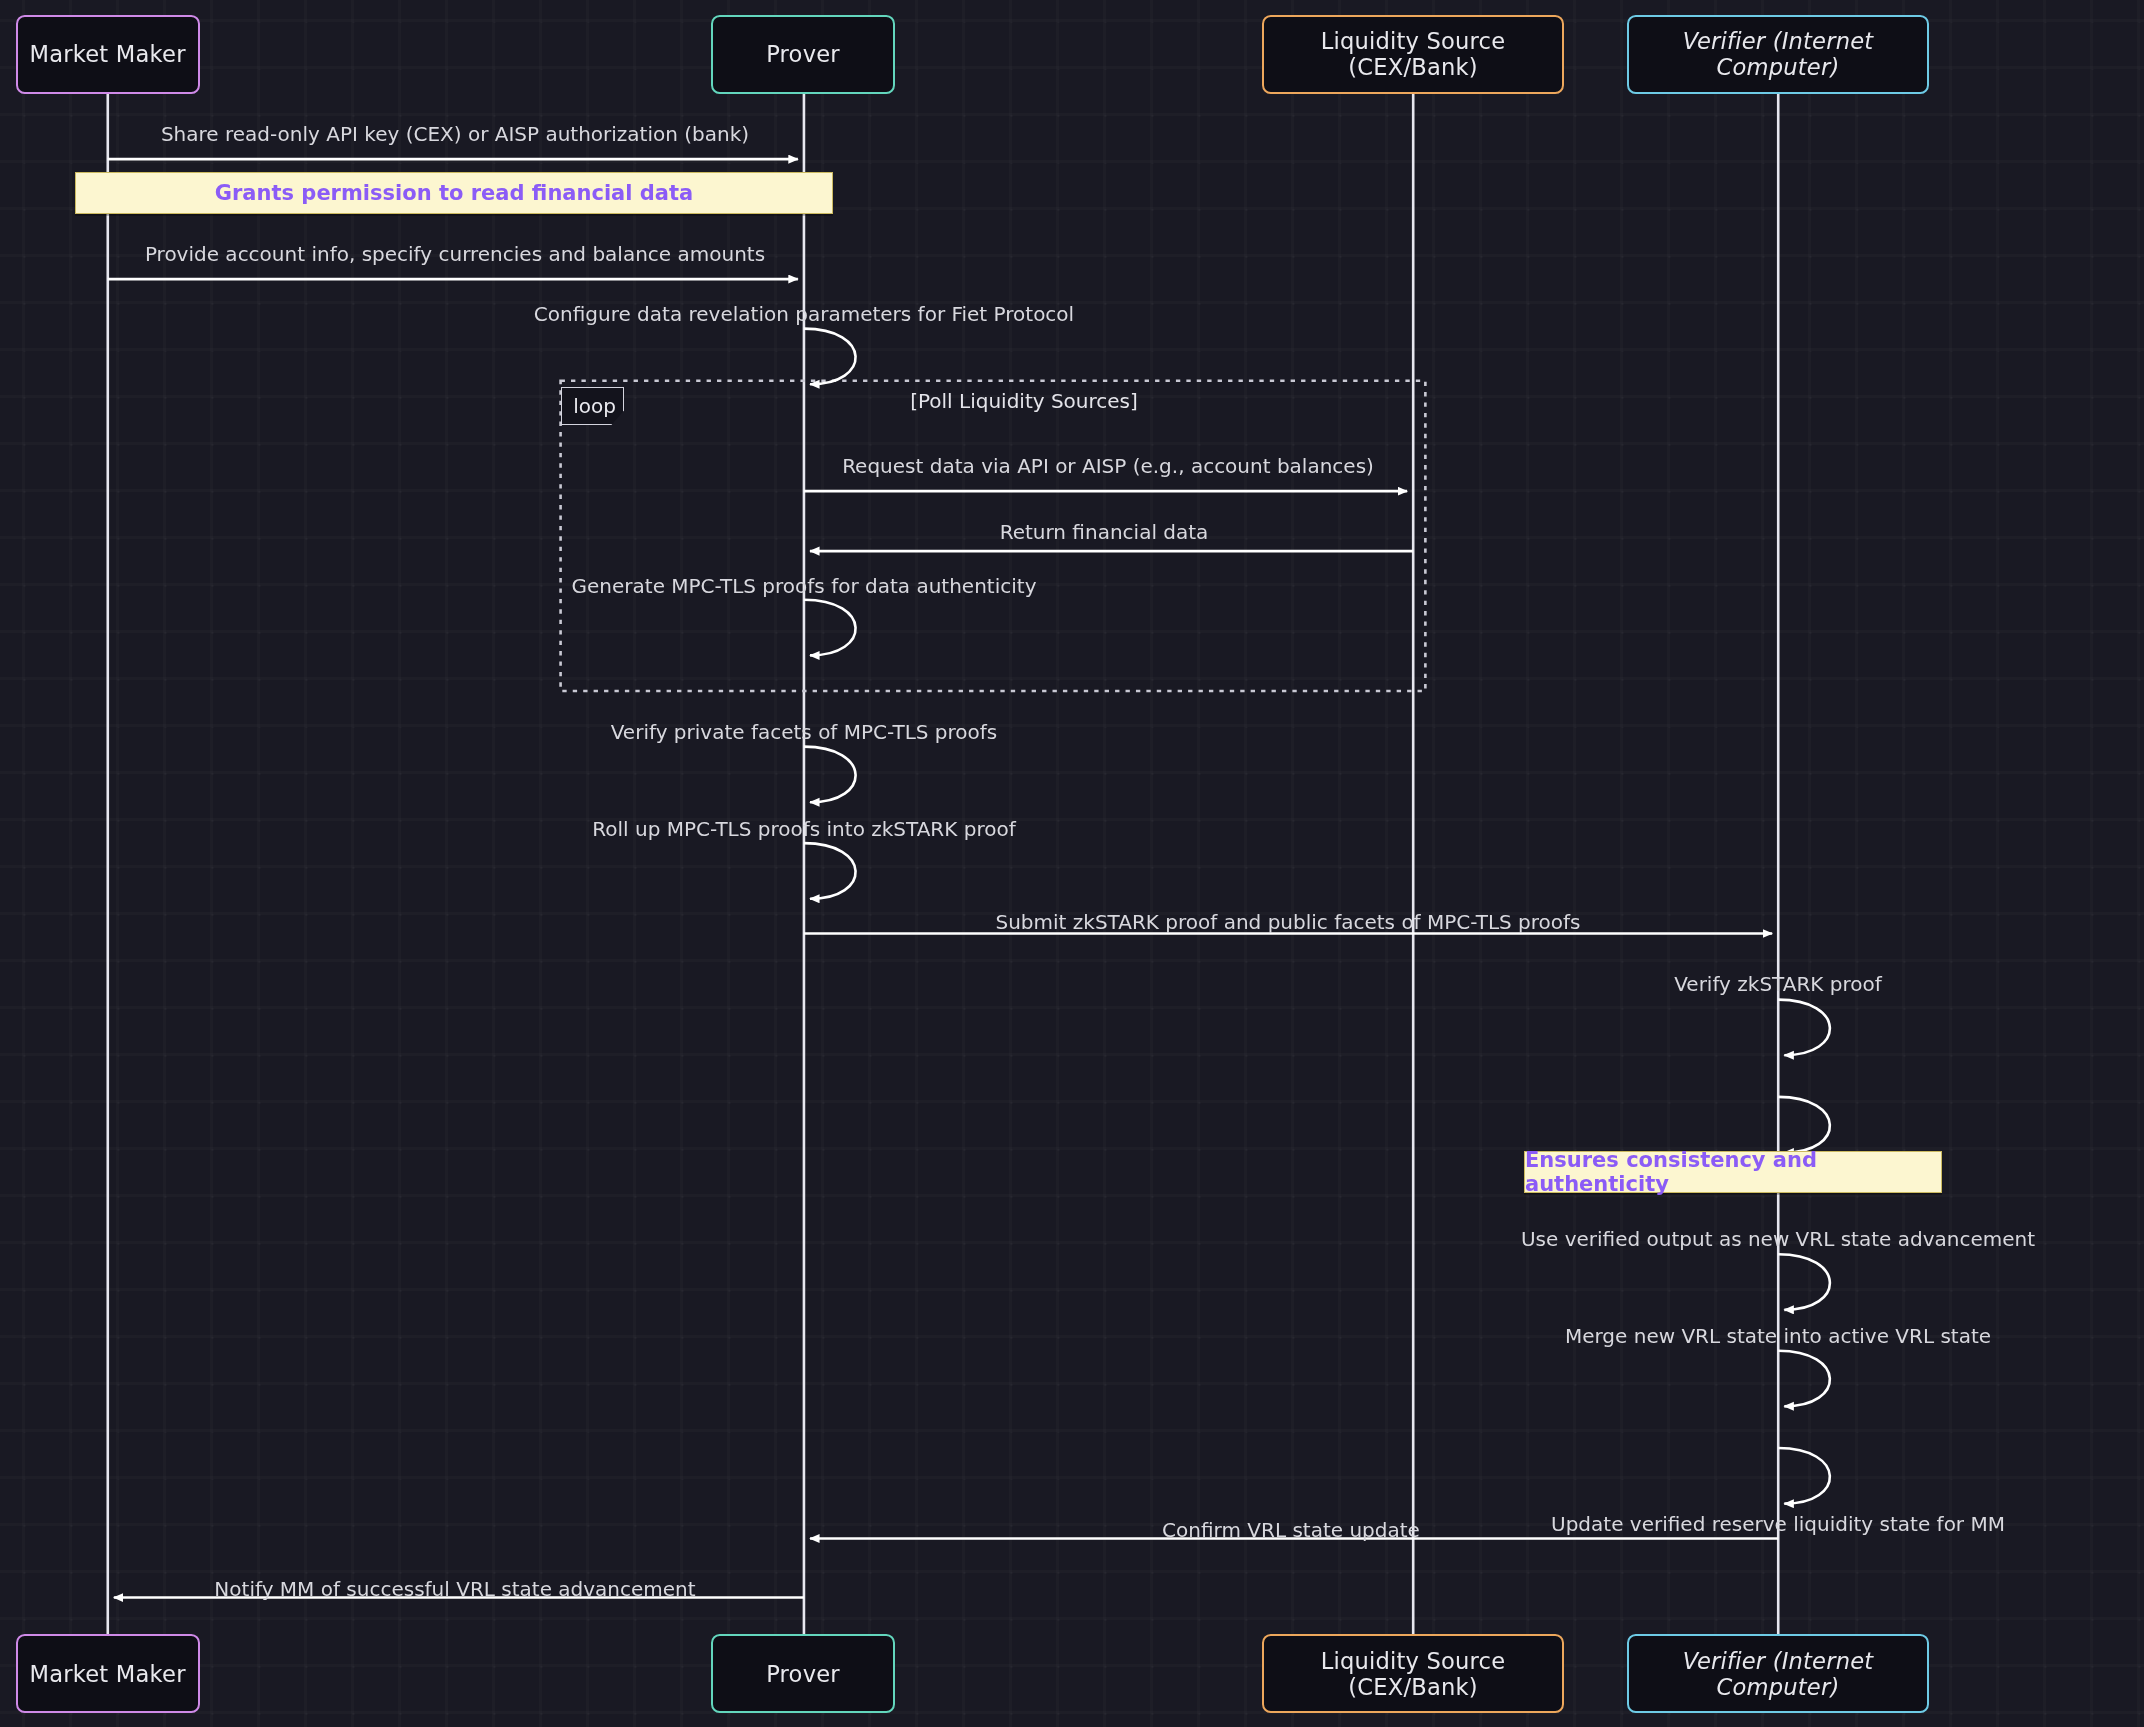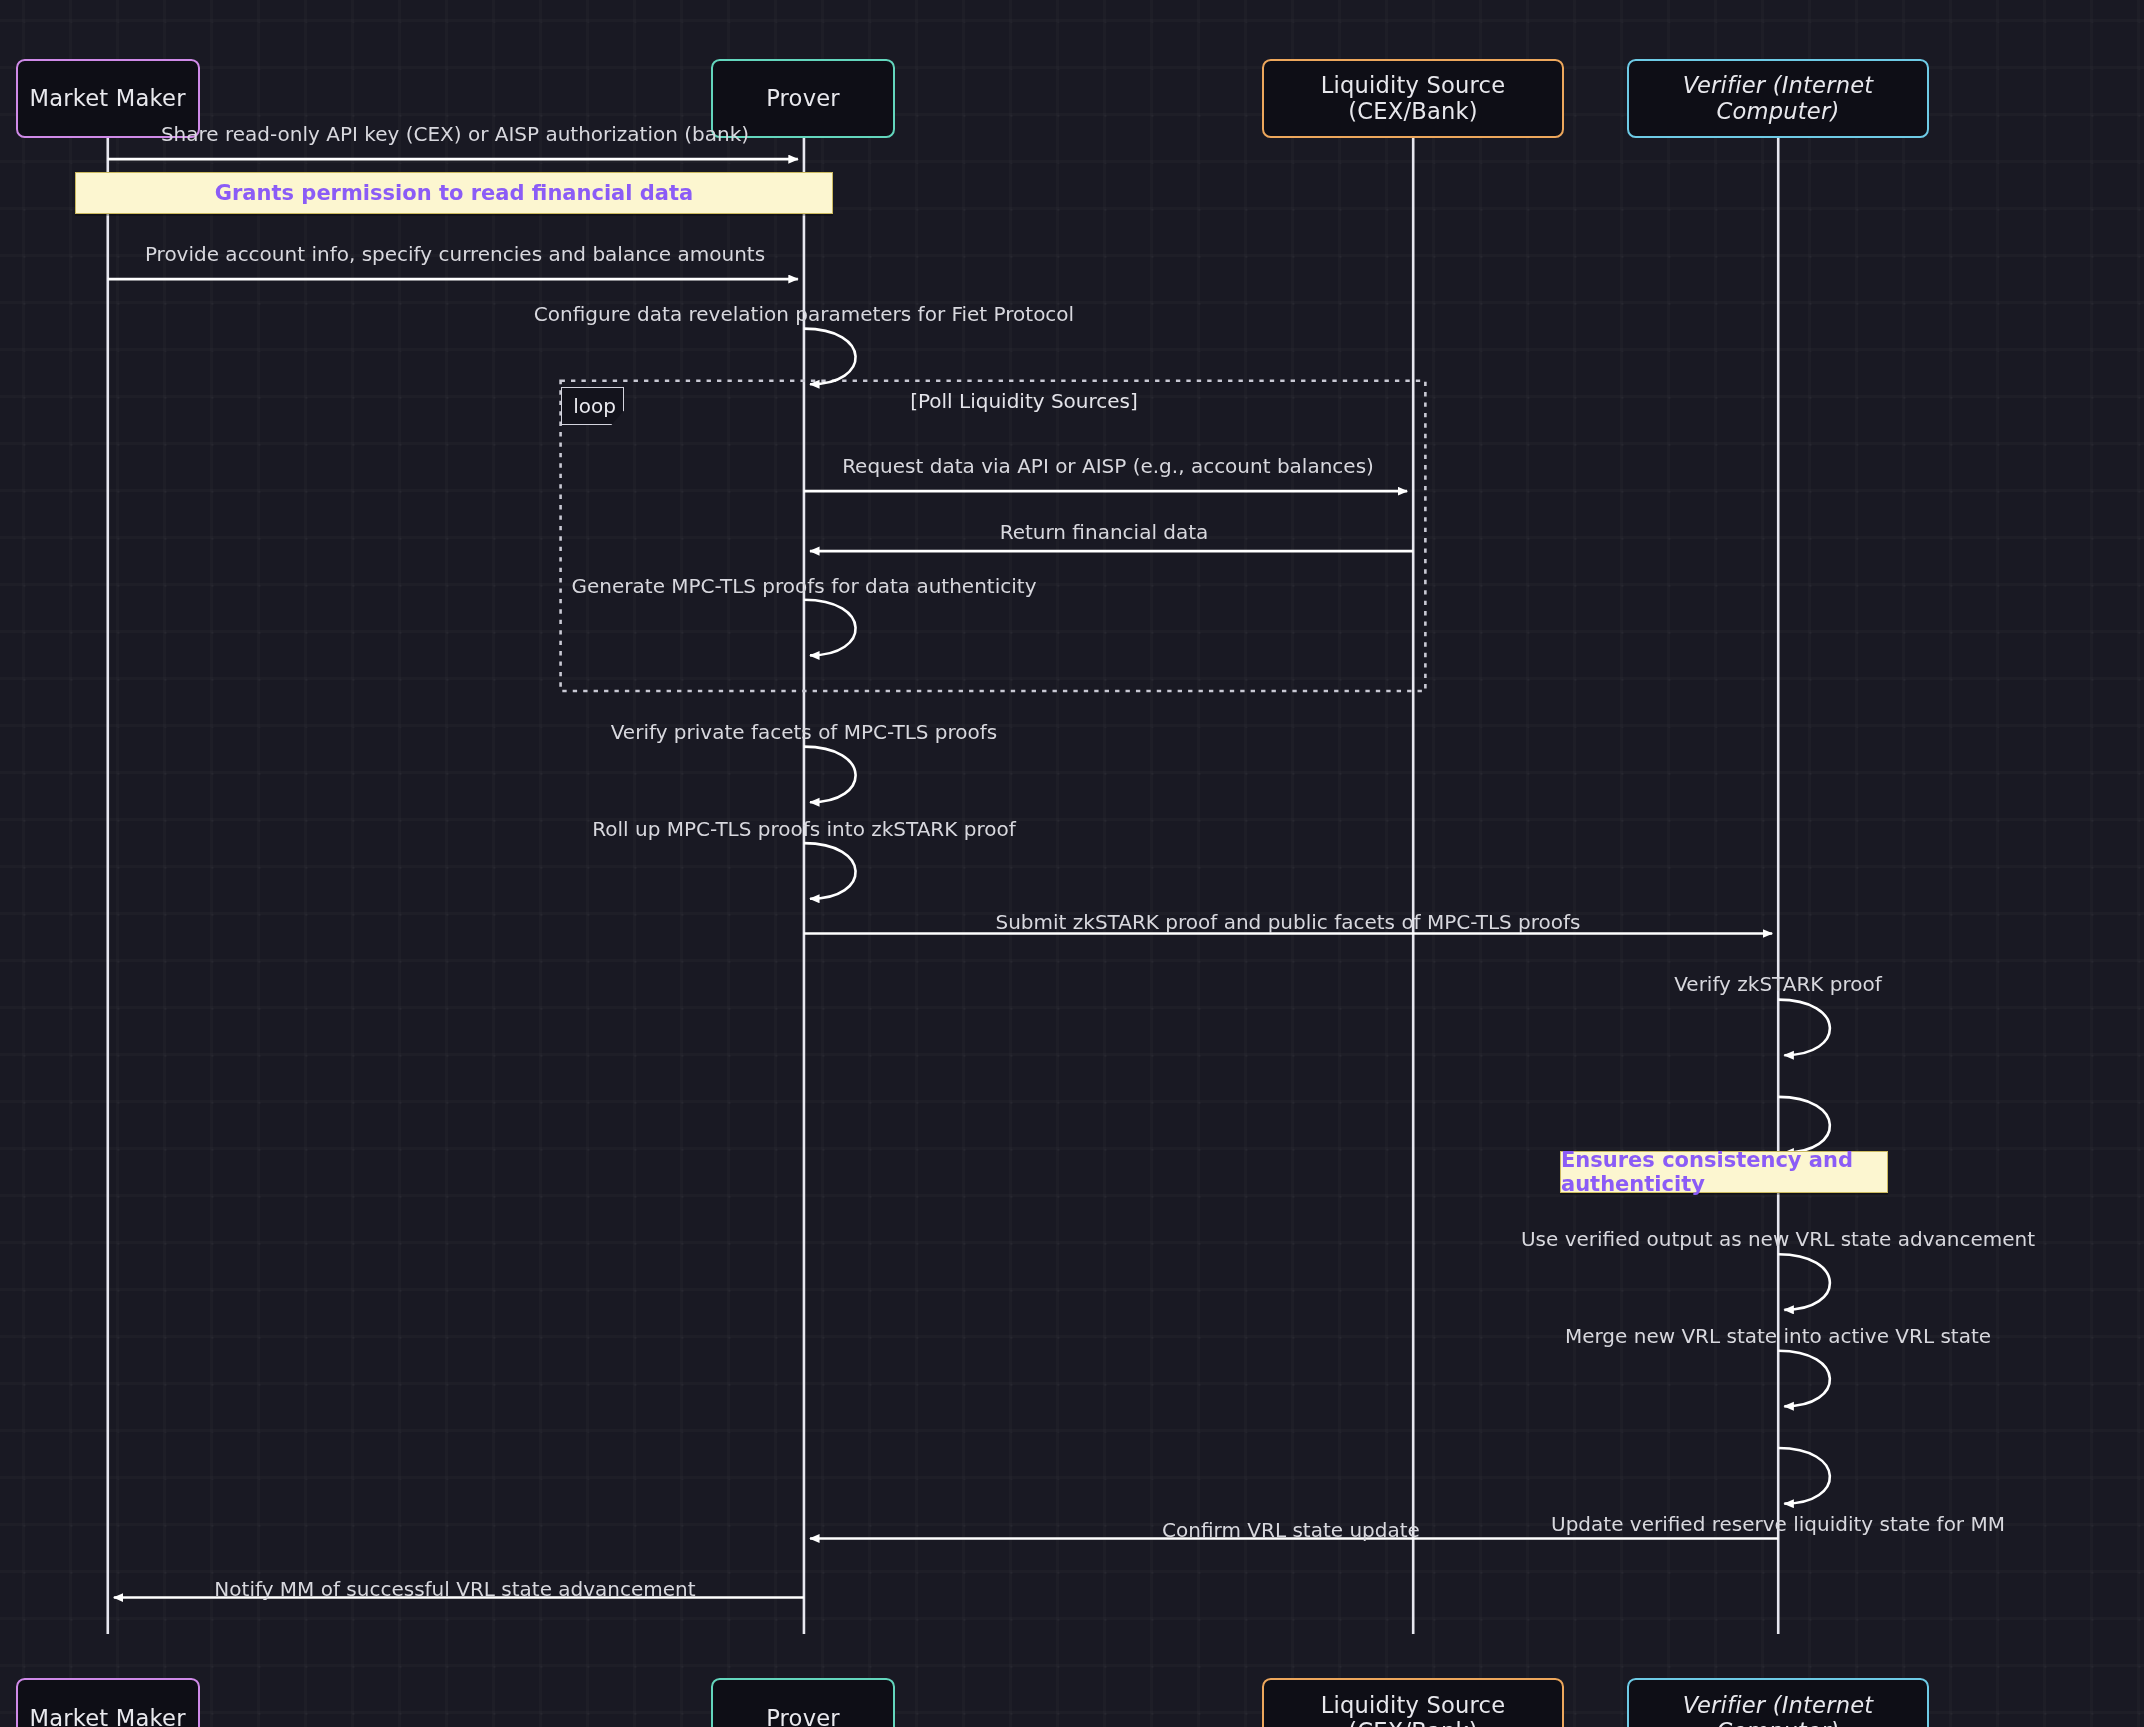--- a/index.html
+++ b/index.html
@@ -28,21 +28,20 @@
 
   
   .actor{
     position:absolute;box-sizing:border-box;
     background:#0e0e16;
     border:2.6px solid #b678e0;
     border-radius:8.7px;
     display:flex;align-items:center;justify-content:center;
     color:#e8e8ed;font-size:22.6px;letter-spacing:0.2px;
     text-align:center;
-    margin-top:44px;
   }
   .actor.mm{border-color:#cf8ae8;}
   .actor.pv{border-color:#63d6bd;}
   .actor.ls{border-color:#eda75c;}
   .actor.vf{border-color:#6ecbe6;font-style:italic;}
 
   
   .msg{
     position:absolute;color:#d8d8de;font-size:20px;white-space:nowrap;
     transform:translateX(-50%);
@@ -156,17 +155,17 @@
   <div class="msg" style="left:1778px;top:972px;">Verify zkSTARK proof</div>
   <div class="msg" style="left:1778px;top:1227px;">Use verified output as new VRL state advancement</div>
   <div class="msg" style="left:1778px;top:1324px;">Merge new VRL state into active VRL state</div>
   <div class="msg" style="left:1778px;top:1476px;margin-top:36px;">Update verified reserve liquidity state for MM</div>
   <div class="msg" style="left:1291px;top:1518px;">Confirm VRL state update</div>
   <div class="msg" style="left:455px;top:1577px;">Notify MM of successful VRL state advancement</div>
 
   <div class="note" style="left:75px;top:172px;width:758px;height:42px;">
     <span>Grants permission to read financial data</span>
   </div>
-  <div class="note" style="left:1560px;top:1151px;width:328px;height:42px;">
+  <div class="note" style="left:1524px;top:1151px;width:418px;height:42px;">
     <span>Ensures consistency and authenticity</span>
   </div>
 </div>
 
 
 </body></html>

